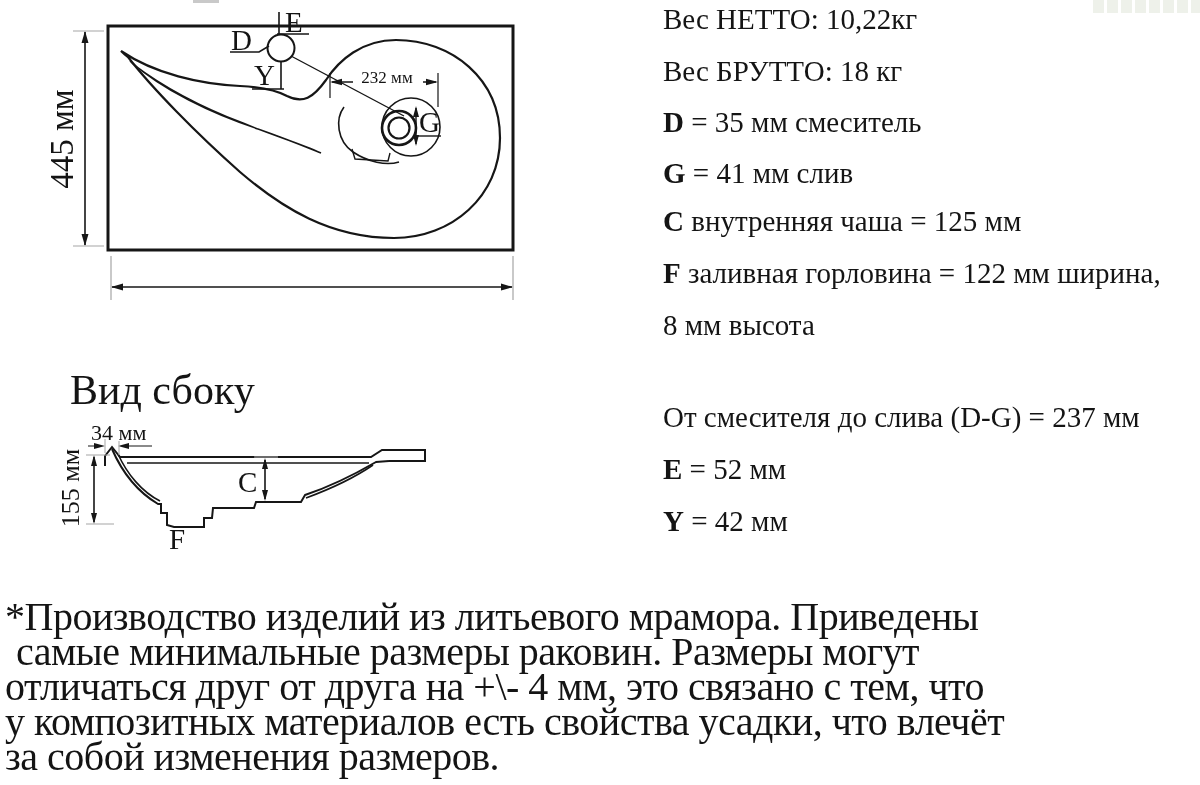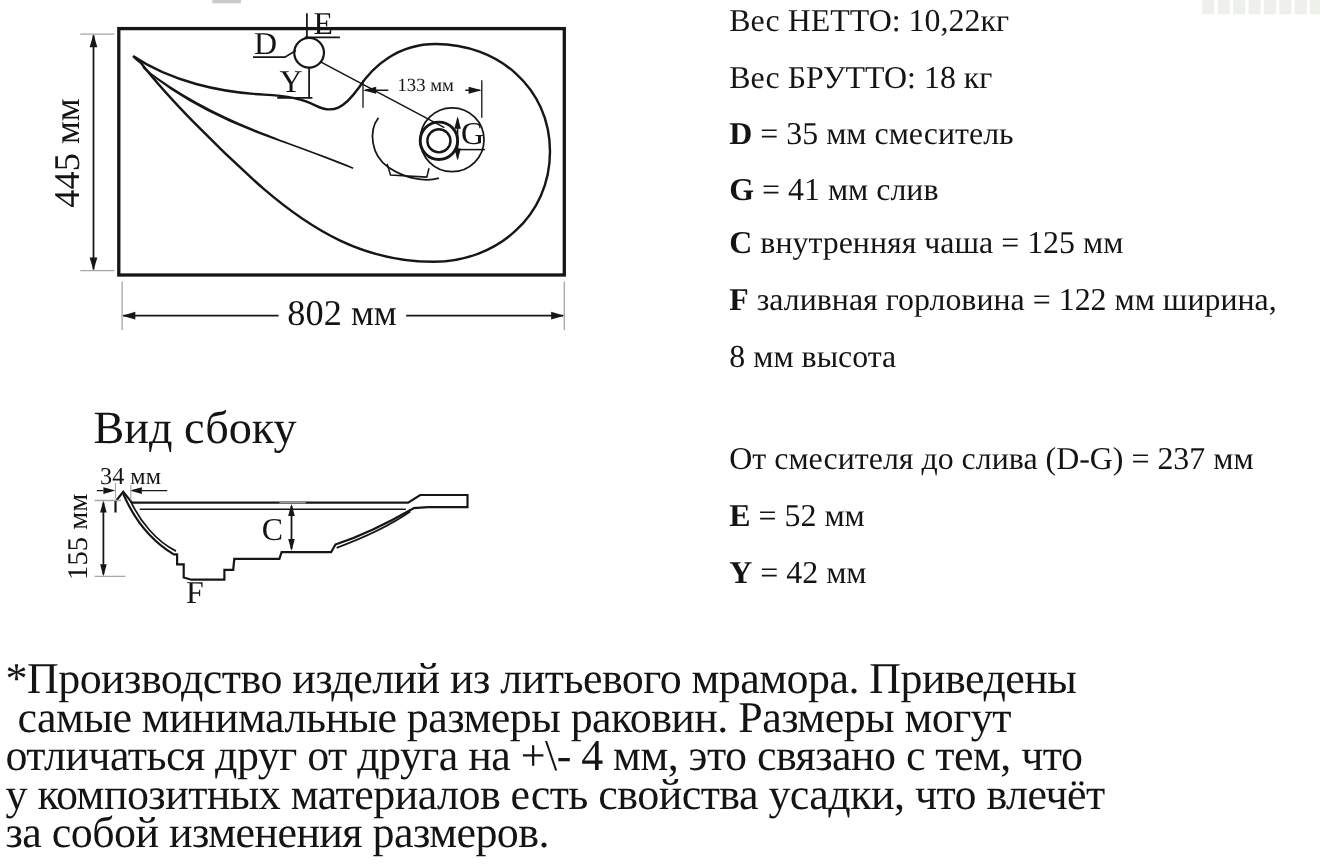--- a/index.html
+++ b/index.html
@@ -66,28 +66,27 @@
     <path class="ah" d="M85,31 L81.5,43 L88.5,43 Z"></path>
     <path class="ah" d="M85,246 L81.5,234 L88.5,234 Z"></path>
     <path class="dim" stroke-width="1.2" d="M73,31 L104,31 M73,246 L104,246"></path>
     <path class="ink" stroke-width="1.6" d="M112,287 L512,287"></path>
     <path class="ah" d="M111,287 L123,283.5 L123,290.5 Z"></path>
     <path class="ah" d="M513,287 L501,283.5 L501,290.5 Z"></path>
     <path class="dim" stroke-width="1.2" d="M111,256 L111,300 M513,256 L513,300"></path>
   </svg>
 
   <div class="abs rot" style="left:62px;top:139px;font-size:33px;">445 мм</div>
-  <div class="abs ctr whitebg" style="left:311px;top:286px;font-size:33px;">802 мм</div>
-  <div class="abs ctr" style="left:387px;top:78px;font-size:17px;">133 мм</div>
+  <div class="abs ctr" style="left:387px;top:78px;font-size:17px;">232 мм</div>
   <div class="abs lbl" style="left:231px;top:24px;">D</div>
   <div class="abs lbl" style="left:285px;top:6px;">E</div>
   <div class="abs lbl" style="left:254px;top:59px;">Y</div>
   <div class="abs lbl" style="left:419px;top:106px;">G</div>
 
-  <div class="abs" style="left:70px;top:366px;font-size:42px;margin-left:15px;">Вид сбоку</div>
+  <div class="abs" style="left:70px;top:366px;font-size:42px;">Вид сбоку</div>
 
   <svg style="left:30px;top:415px" width="430" height="145" viewBox="30 415 430 145">
     <path class="ink" stroke-width="2" d="M105,466 L105,456 L112,447 L120,457 L371,457 L382,450 L425,450 L425,461 L389,461"></path>
     <path class="ink" stroke-width="1.4" d="M127,463 L369,463"></path>
     <path class="ink" stroke-width="2" d="M112,449 C122,472 138,492 158,504 L161,504 L161,513 L167,513 L167,525 L174,527
          L204,527 L204,518 L212,518 L213,508 L254,508 L256,502 L301,502 L305,495
          C332,486 357,473 376,462 L389,461"></path>
     <path class="ink" stroke-width="1.6" d="M118,454 C127,474 142,492 160,501"></path>
     <path class="ink" stroke-width="1.6" d="M306,498 C333,488 357,476 373,465"></path>
     <path class="ink" stroke-width="1.2" d="M88,446 L94,446 M129,446 L152,446"></path>

